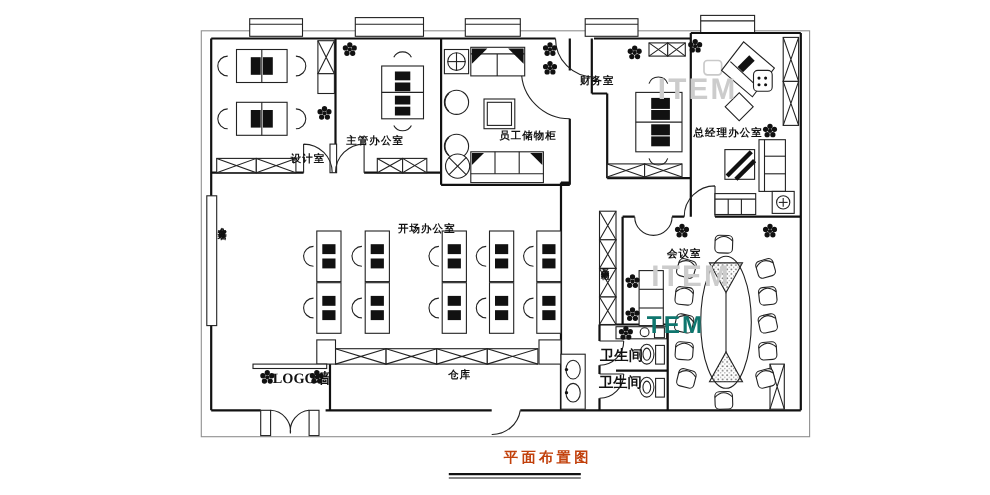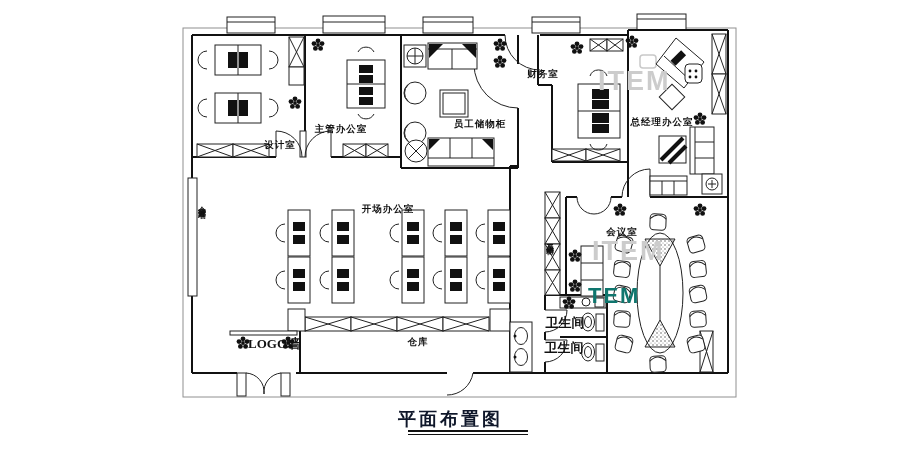--- a/index.html
+++ b/index.html
@@ -13,22 +13,22 @@
   .wf{stroke:#222;stroke-width:1;fill:#fff;}
   .blk{fill:#111;stroke:none;}
   .gry{stroke:#c9c9c9;stroke-width:1.5;fill:none;}
   .lbl{position:absolute;font-size:9.5px;font-weight:700;color:#111;text-align:center;
        white-space:nowrap;letter-spacing:1px;line-height:1;}
   .sm{font-size:13px;letter-spacing:0;font-family:Liberation Serif, serif;}
   .vlbl{position:absolute;font-size:8px;font-weight:700;color:#111;
         writing-mode:vertical-rl;text-orientation:upright;letter-spacing:1px;line-height:1;}
   .wm{position:absolute;color:#cccccc;font-size:27px;letter-spacing:2px;font-weight:700;line-height:1;}
   .wm3{font-size:22px;color:#0f766e;margin-left:28px;}
-  .title{position:absolute;left:398px;top:407px;width:140px;text-align:left;
-         font-size:18px;font-weight:700;color:#0f172a;letter-spacing:3px;}
+  .title{position:absolute;left:398px;top:407px;width:140px;text-align:right;
+         font-size:13px;font-weight:700;color:#c2410c;letter-spacing:3px;}
 </style>
 </head>
 <body>
 
 <div class="stage">
 
 <svg width="900" height="450" viewBox="0 0 900 450">
   <defs>
     <pattern id="dots" width="4" height="4" patternUnits="userSpaceOnUse">
       <circle cx="1" cy="1" r="0.8" fill="#666"></circle>

